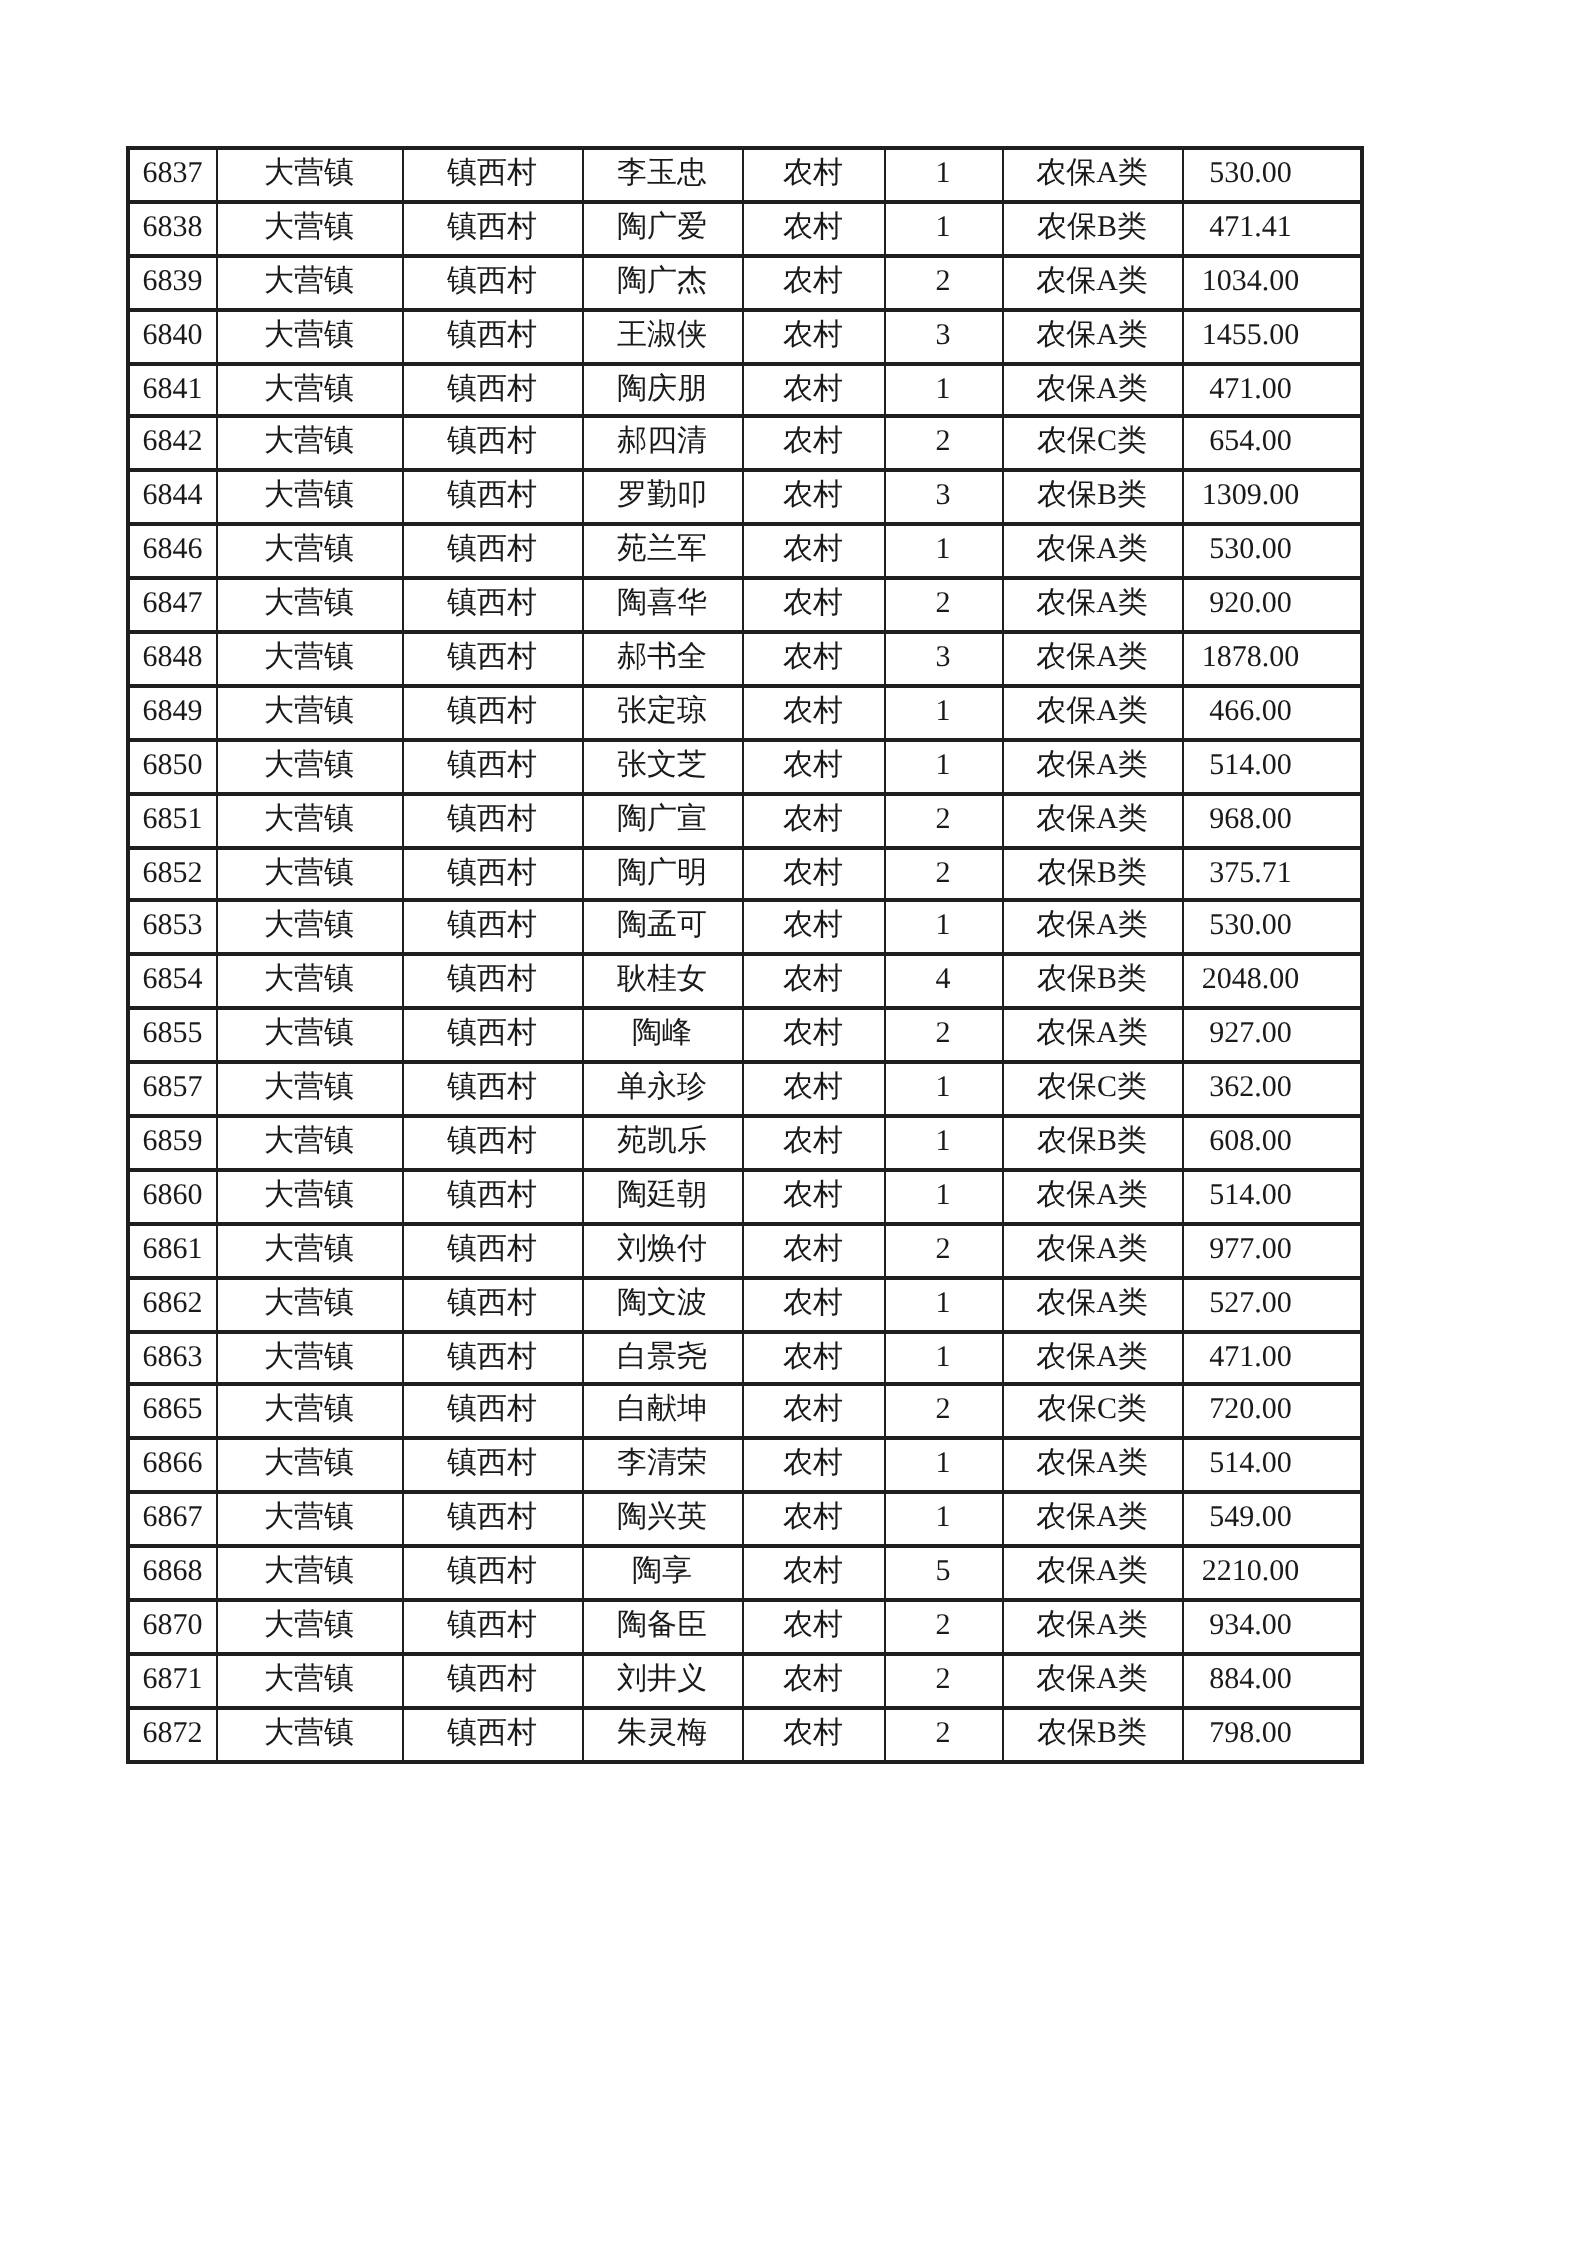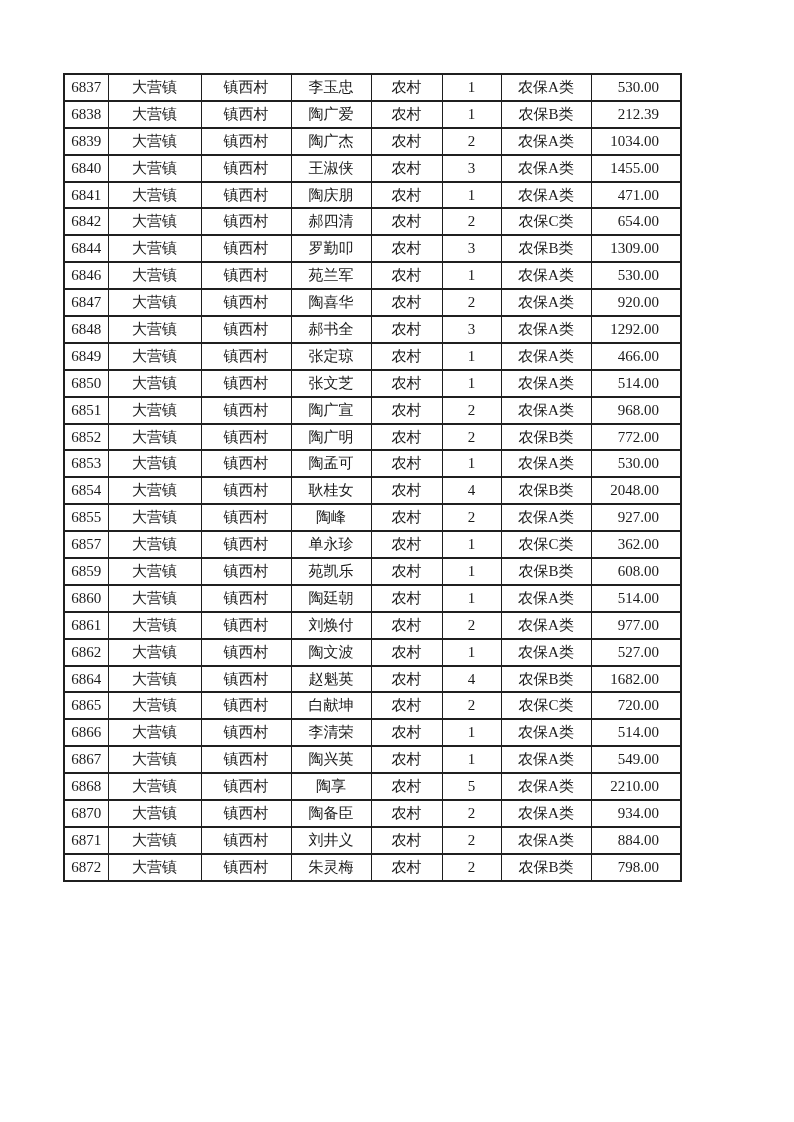--- a/index.html
+++ b/index.html
@@ -31,21 +31,20 @@
     text-align:center;
     vertical-align:middle;
     font-size:15px;
     line-height:1;
     height:24.9px;
     padding:0;
     white-space:nowrap;
     overflow:hidden;
   }
   table.roster td.amt{
-    text-align:right;
     padding-right:21px;
   }
 </style>
 </head>
 <body>
 
 <div>
   <table class="roster">
     <colgroup>
       <col style="width:44px">
@@ -69,21 +68,21 @@
           <td class="amt">530.00</td>
         </tr>
         <tr>
           <td>6838</td>
           <td>大营镇</td>
           <td>镇西村</td>
           <td>陶广爱</td>
           <td>农村</td>
           <td>1</td>
           <td>农保B类</td>
-          <td class="amt">212.39</td>
+          <td class="amt">471.41</td>
         </tr>
         <tr>
           <td>6839</td>
           <td>大营镇</td>
           <td>镇西村</td>
           <td>陶广杰</td>
           <td>农村</td>
           <td>2</td>
           <td>农保A类</td>
           <td class="amt">1034.00</td>
@@ -149,21 +148,21 @@
           <td class="amt">920.00</td>
         </tr>
         <tr>
           <td>6848</td>
           <td>大营镇</td>
           <td>镇西村</td>
           <td>郝书全</td>
           <td>农村</td>
           <td>3</td>
           <td>农保A类</td>
-          <td class="amt">1292.00</td>
+          <td class="amt">1878.00</td>
         </tr>
         <tr>
           <td>6849</td>
           <td>大营镇</td>
           <td>镇西村</td>
           <td>张定琼</td>
           <td>农村</td>
           <td>1</td>
           <td>农保A类</td>
           <td class="amt">466.00</td>
@@ -189,21 +188,21 @@
           <td class="amt">968.00</td>
         </tr>
         <tr>
           <td>6852</td>
           <td>大营镇</td>
           <td>镇西村</td>
           <td>陶广明</td>
           <td>农村</td>
           <td>2</td>
           <td>农保B类</td>
-          <td class="amt">772.00</td>
+          <td class="amt">375.71</td>
         </tr>
         <tr>
           <td>6853</td>
           <td>大营镇</td>
           <td>镇西村</td>
           <td>陶孟可</td>
           <td>农村</td>
           <td>1</td>
           <td>农保A类</td>
           <td class="amt">530.00</td>
@@ -272,28 +271,28 @@
           <td>6862</td>
           <td>大营镇</td>
           <td>镇西村</td>
           <td>陶文波</td>
           <td>农村</td>
           <td>1</td>
           <td>农保A类</td>
           <td class="amt">527.00</td>
         </tr>
         <tr>
-          <td>6864</td>
-          <td>大营镇</td>
-          <td>镇西村</td>
-          <td>赵魁英</td>
-          <td>农村</td>
-          <td>4</td>
-          <td>农保B类</td>
-          <td class="amt">1682.00</td>
+          <td>6863</td>
+          <td>大营镇</td>
+          <td>镇西村</td>
+          <td>白景尧</td>
+          <td>农村</td>
+          <td>1</td>
+          <td>农保A类</td>
+          <td class="amt">471.00</td>
         </tr>
         <tr>
           <td>6865</td>
           <td>大营镇</td>
           <td>镇西村</td>
           <td>白献坤</td>
           <td>农村</td>
           <td>2</td>
           <td>农保C类</td>
           <td class="amt">720.00</td>

